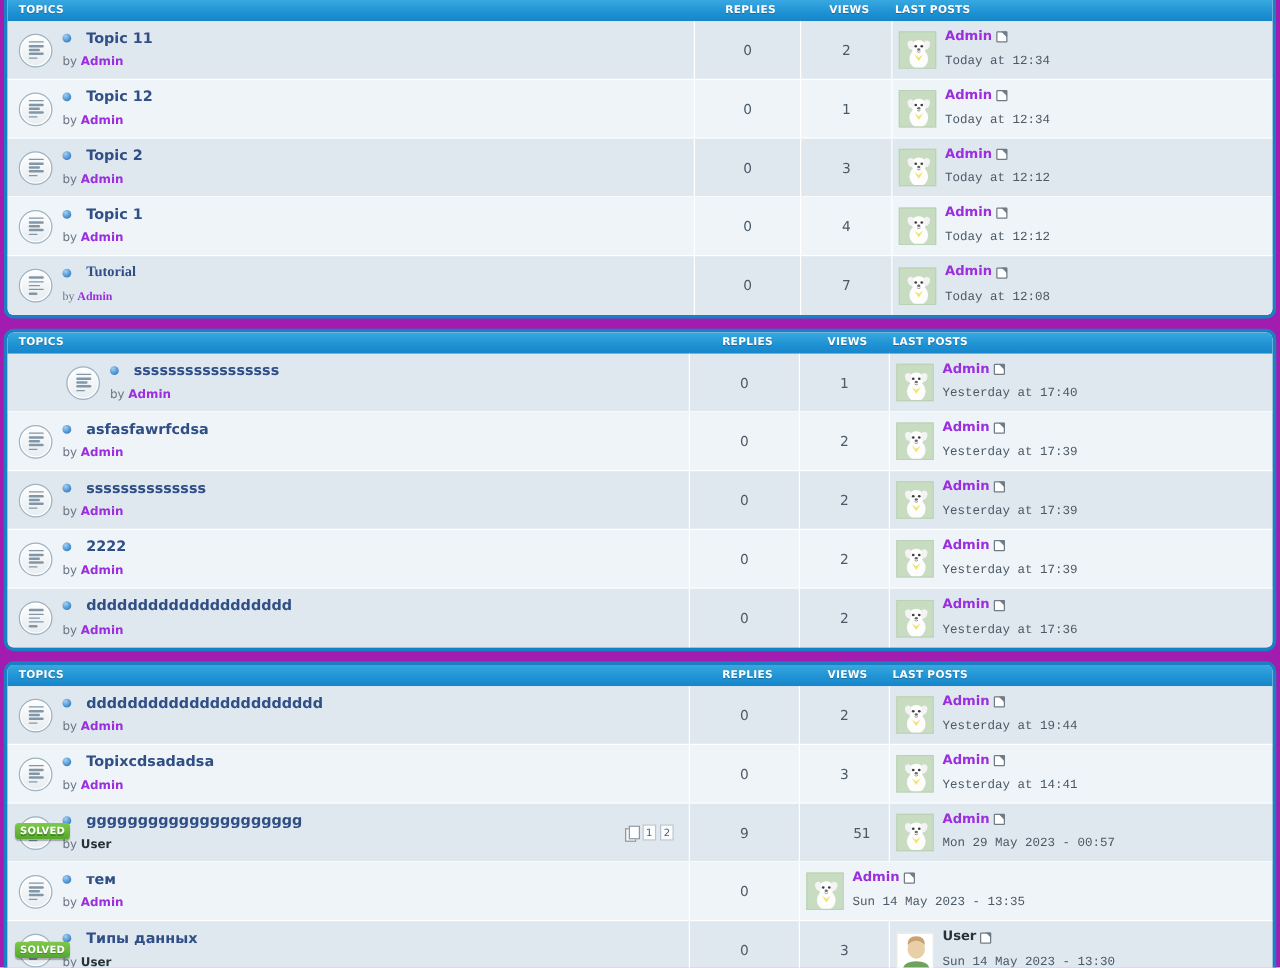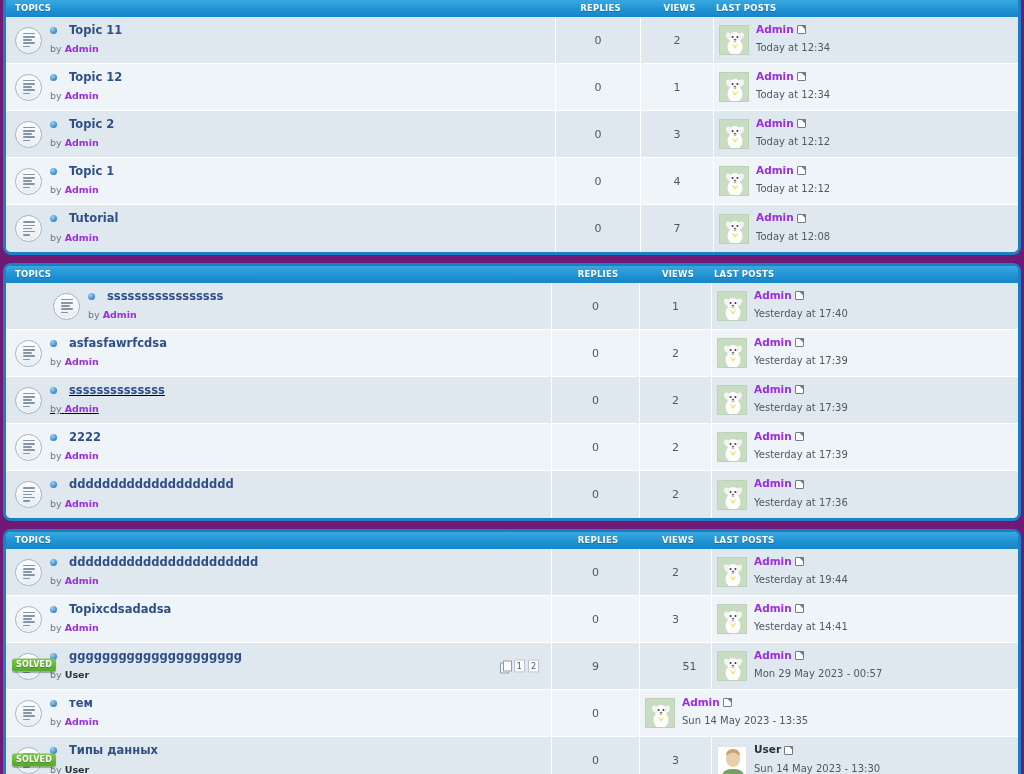--- a/index.html
+++ b/index.html
@@ -3,21 +3,21 @@
 <meta charset="utf-8">
 <style>
   * { box-sizing: border-box; margin: 0; padding: 0; }
   html, body {
     width: 1024px;
     height: 774px;
     background: #ffffff;
     font-family: "DejaVu Sans", "Liberation Sans", sans-serif;
     overflow: hidden;
   }
-  .page { width: 1024px; height: 774px; position: relative; background: #701a75; }
+  .page { width: 1024px; height: 774px; position: relative; background: #a21caf; }
 
   
   .section {
     border: 3px solid #1b7fc4;
     border-radius: 8px;
     overflow: hidden;
     margin: 0 3px 8px 3px;
     background: #eef4f7;
   }
   .section.first { margin-top: 0; border-top-width: 0; border-radius: 0 0 8px 8px; }
@@ -151,21 +151,21 @@
   .lp-name.user { color: #263238; }
   .lp-jump {
     width: 9px; height: 9px; border: 1px solid #6f7c88; background: #fff;
     position: relative; display: inline-block; border-radius: 1px;
   }
   .lp-jump:after {
     content: ""; position: absolute; right: -1px; top: -1px;
     width: 5px; height: 5px; background: #6f7c88;
     clip-path: polygon(100% 0, 0 0, 100% 100%);
   }
-  .lp-date { font-size: 10px; color: #4b5a67; margin-top: 11px; }
+  .lp-date { font-size: 10px; color: #4b5a67; margin-top: 11px; font-family: Liberation Mono, monospace; }
 </style>
 </head>
 <body>
 
 <div class="page">
   <div id="sections-root">
       <div class="section first">
         <div class="sec-head">
           <span class="lbl topics">TOPICS</span>
           <span class="lbl replies" style="left:552px;width:85px;">REPLIES</span>
@@ -350,21 +350,21 @@
         <span class="lp-text">
           <span class="lp-name ">
             <span>Admin</span>
             <span class="lp-jump"></span>
           </span>
           <span class="lp-date">Today at 12:12</span>
         </span>
       </div>
         </div>
         <div class="row alt">
-      <div class="c-topic" style="width:549px;">
+      <div class="c-topic" style="width:549px;font-family:Liberation Serif, serif;">
         <span class="t-icon">
           <span class="lines">
                 <i></i>
                 <i></i>
                 <i></i>
                 <i></i>
                 <i></i>
               </span>
         </span>
 
@@ -496,21 +496,21 @@
         <span class="lp-text">
           <span class="lp-name ">
             <span>Admin</span>
             <span class="lp-jump"></span>
           </span>
           <span class="lp-date">Yesterday at 17:39</span>
         </span>
       </div>
         </div>
         <div class="row alt">
-      <div class="c-topic" style="width:545px;text-decoration:underline;">
+      <div class="c-topic" style="width:545px;">
         <span class="t-icon">
           <span class="lines">
                 <i></i>
                 <i></i>
                 <i></i>
                 <i></i>
                 <i></i>
               </span>
         </span>
 

